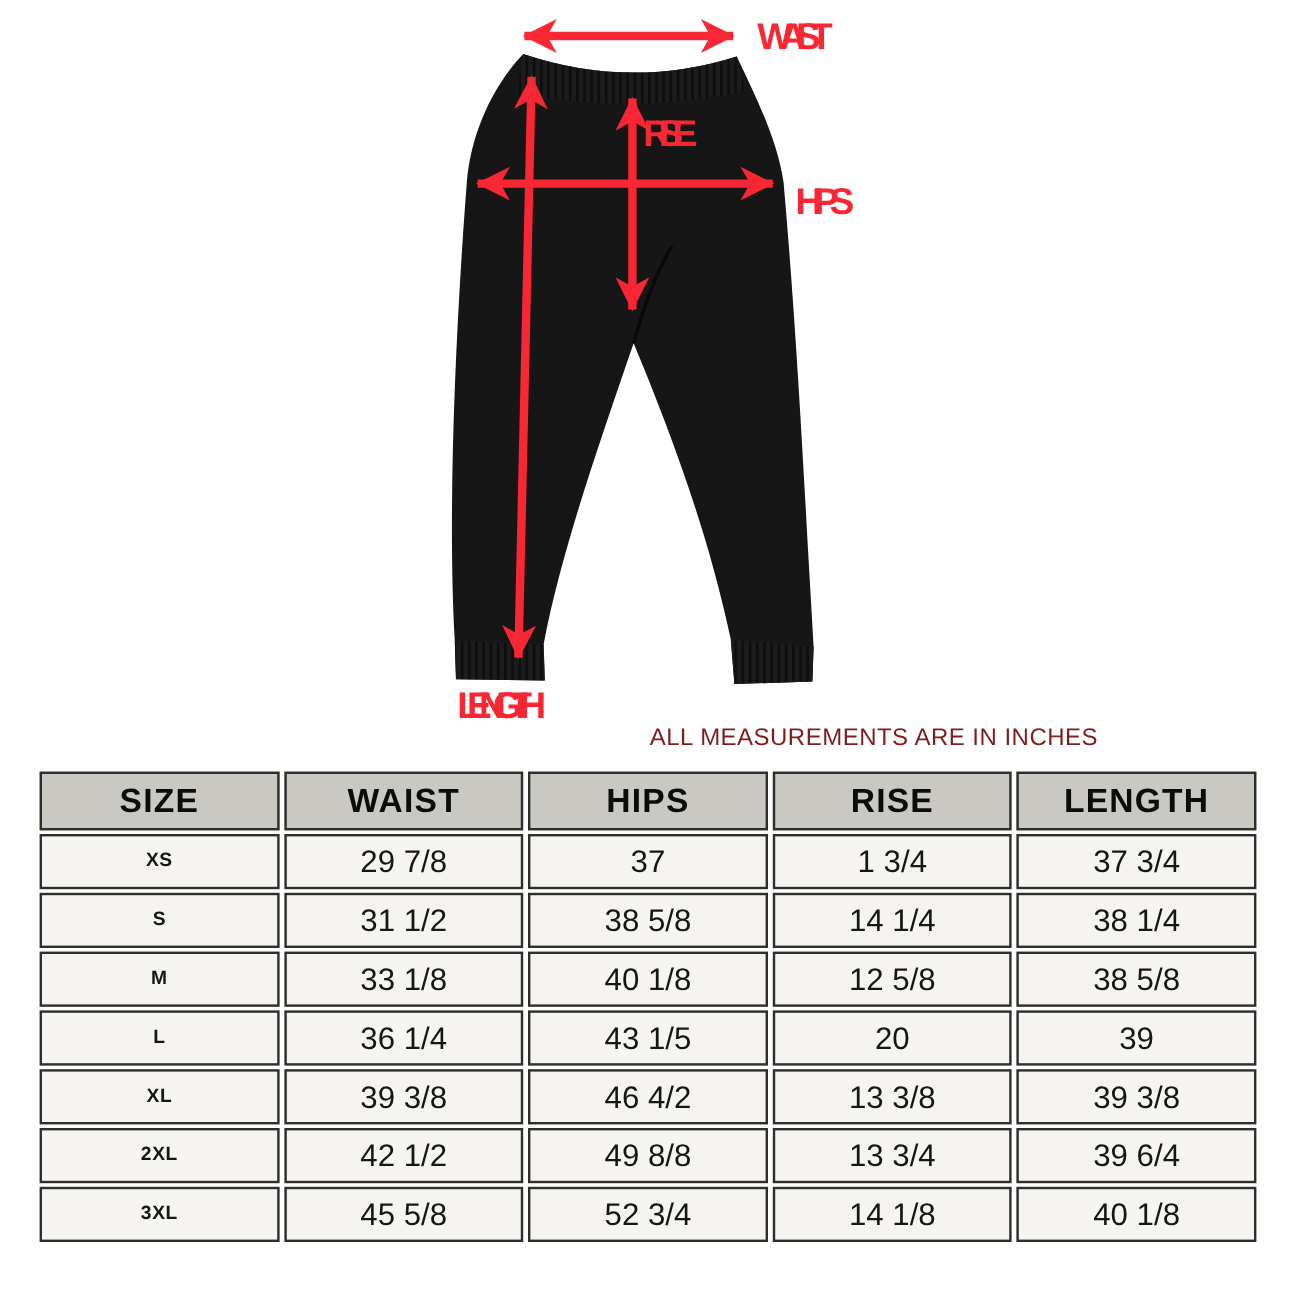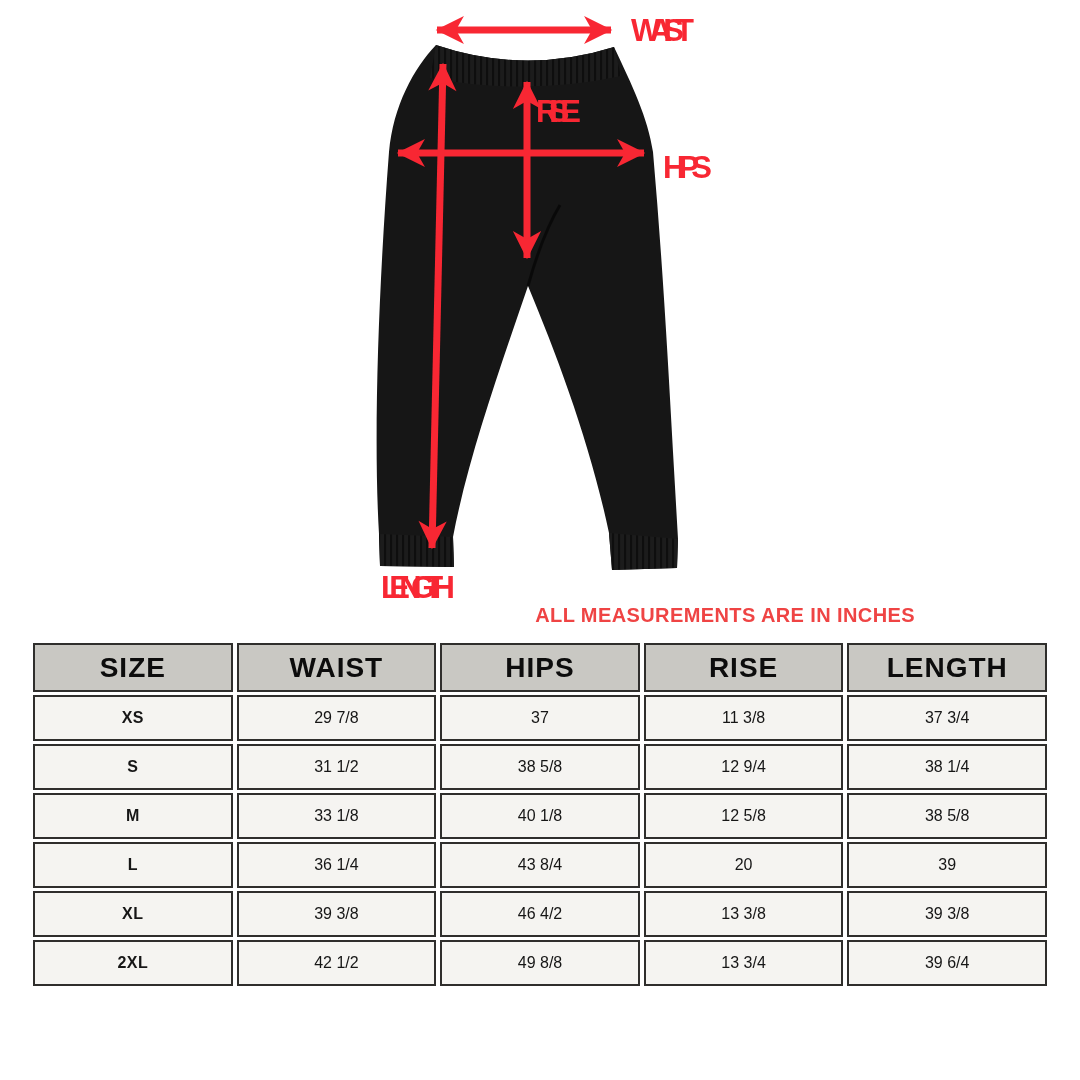--- a/index.html
+++ b/index.html
@@ -10,22 +10,22 @@
     position:relative;
     overflow:hidden;
   }
   .stage{position:absolute;left:0;top:0;width:948px;height:1080px;}
   .diagram-svg{position:absolute;left:0;top:0;}
   .units-note{
     position:absolute;
     top:604px;
     right:33px;
     font-size:20px;
-    font-weight:bold;
-    color:#ef4444;
+    font-weight:normal;
+    color:#7f1d1d;
     letter-spacing:.4px;
     white-space:nowrap;
   }
   .size-table{
     position:absolute;
     left:29px;
     top:640px;
     width:1022px;
     border-collapse:separate;
     border-spacing:4px 3px;
@@ -40,21 +40,21 @@
     letter-spacing:1px;
     color:#0c0c0c;
     text-align:center;
     vertical-align:middle;
     padding:0;
   }
   .size-table td{
     background:#f5f4f1;
     border:2px solid #2f2e2c;
     height:42px;
-    font-size:16px;
+    font-size:26px;
     font-weight:normal;
     color:#161616;
     text-align:center;
     vertical-align:middle;
     padding:0;
   }
   .size-table td.size-cell{
     font-weight:bold;
     font-size:16px;
     letter-spacing:.5px;
@@ -126,54 +126,61 @@
         <th>HIPS</th>
         <th>RISE</th>
         <th>LENGTH</th>
       </tr>
     </thead>
     <tbody>
       <tr>
         <td class="size-cell">XS</td>
         <td>29 7/8</td>
         <td>37</td>
-        <td>11 3/8</td>
+        <td>1 3/4</td>
         <td>37 3/4</td>
       </tr>
       <tr>
         <td class="size-cell">S</td>
         <td>31 1/2</td>
         <td>38 5/8</td>
-        <td>12 9/4</td>
+        <td>14 1/4</td>
         <td>38 1/4</td>
       </tr>
       <tr>
         <td class="size-cell">M</td>
         <td>33 1/8</td>
         <td>40 1/8</td>
         <td>12 5/8</td>
         <td>38 5/8</td>
       </tr>
       <tr>
         <td class="size-cell">L</td>
         <td>36 1/4</td>
-        <td>43 8/4</td>
+        <td>43 1/5</td>
         <td>20</td>
         <td>39</td>
       </tr>
       <tr>
         <td class="size-cell">XL</td>
         <td>39 3/8</td>
         <td>46 4/2</td>
         <td>13 3/8</td>
         <td>39 3/8</td>
       </tr>
       <tr>
         <td class="size-cell">2XL</td>
         <td>42 1/2</td>
         <td>49 8/8</td>
         <td>13 3/4</td>
         <td>39 6/4</td>
       </tr>
+      <tr>
+        <td class="size-cell">3XL</td>
+        <td>45 5/8</td>
+        <td>52 3/4</td>
+        <td>14 1/8</td>
+        <td>40 1/8</td>
+      </tr>
     </tbody>
   </table>
 
 </div>
 
 </body></html>

